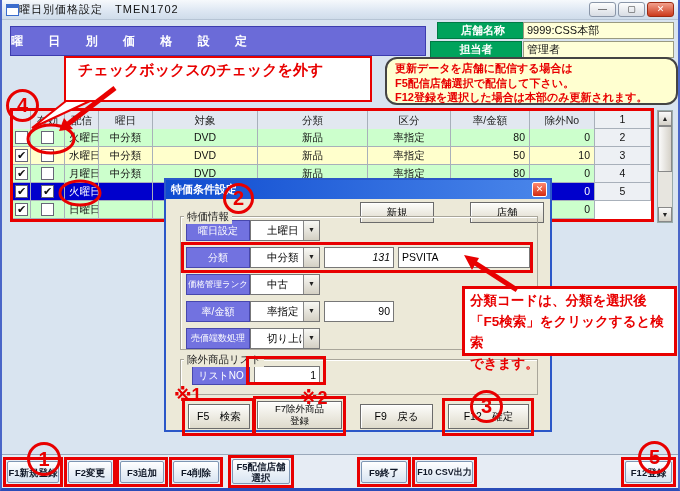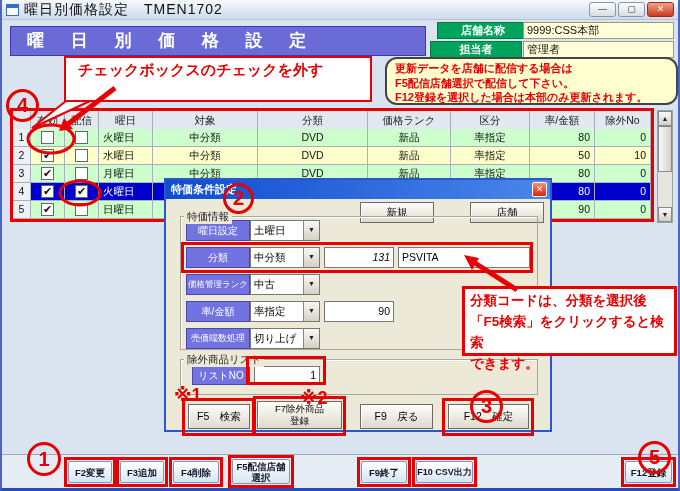--- a/index.html
+++ b/index.html
@@ -4,31 +4,31 @@
 <style>
   * { margin:0; padding:0; box-sizing:border-box; font-family:"Liberation Sans","DejaVu Sans",sans-serif; }
   body { width:680px; height:491px; }
   #win { position:relative; width:680px; height:491px; background:#d9e4f0;
          border-left:2px solid #4a66c8; border-right:2px solid #4a66c8; border-bottom:3px solid #2a4cb8; overflow:hidden; }
   .abs { position:absolute; }
 
   
   #titlebar { left:0; top:0; width:100%; height:20px; background:linear-gradient(#f6f9fc,#dce6f2 60%,#cfdcea);
               border-bottom:1px solid #b6c4d4; display:flex; align-items:center; padding-left:4px; }
-  #titlebar .ttl { font-size:14px; color:#111; margin-left:5px; letter-spacing:1px; }
+  #titlebar .ttl { font-size:11px; color:#111; letter-spacing:1px; }
   .winicon { width:13px; height:12px; background:#fff; border:1px solid #3a6ccd; position:relative; }
   .winicon::before { content:""; position:absolute; left:0; top:0; right:0; height:3px; background:#3a6ccd; }
   .capbtns { position:absolute; right:4px; top:2px; display:flex; gap:2px; }
   .capbtn { width:27px; height:15px; border:1px solid #8a96a8; border-radius:3px;
             background:linear-gradient(#fdfdfd,#d8dde4); font-size:9px; line-height:13px; text-align:center; color:#333; }
   .capbtn.close { background:linear-gradient(#f2a08c,#cc3a1c); color:#fff; border-color:#9c2a12; }
 
   
   #hdrbar { left:8px; top:26px; width:416px; height:30px; background:#6b6bd8; border:1px solid #3c3cae;
-            color:#fff; font-weight:bold; font-size:17px; letter-spacing:11px; line-height:28px; padding-left:16px; }
+            color:#fff; font-weight:bold; font-size:12px; letter-spacing:11px; line-height:28px; padding-left:0; }
   .glabel { background:#00a35c; border:1px solid #007a44; color:#fff; font-size:11px; font-weight:bold;
             text-align:center; line-height:15px; }
   .gvalue { background:#ffffd8; border:1px solid #9a9a80; color:#111; font-size:11px; line-height:14px; padding-left:3px; }
 
   
   #callout-left { left:62px; top:56px; width:308px; height:46px; background:#fff; border:2px solid #e80000;
                   color:#e80000; font-weight:bold; font-size:15px; line-height:21px; padding:1px 0 0 12px; z-index:6; }
   #callout-right { left:383px; top:57px; width:293px; height:48px; background:#ffffd0; border:2px solid #444;
                    border-radius:12px; color:#e80000; font-weight:bold; font-size:11px; line-height:14.5px; padding:2px 0 0 8px; z-index:6; }
   #callout-cat { left:460px; top:286px; width:215px; height:70px; background:#fff; border:3px solid #e80000;
@@ -61,21 +61,21 @@
                color:#fff; font-weight:bold; font-size:11px; line-height:18px; padding-left:5px; }
   #dlg-close { left:366px; top:2px; width:15px; height:15px; background:linear-gradient(#ff8a70,#d22a10);
                border:1px solid #fff; border-radius:2px; color:#fff; font-size:9px; font-weight:bold;
                text-align:center; line-height:13px; }
   .cbtn { background:linear-gradient(#fdfdfb,#dedacb); border:1px solid #6b6b6b; box-shadow:inset 1px 1px 0 #fff;
           font-size:10.5px; color:#000; text-align:center; }
   .grp { border:1px solid #a9a69a; box-shadow:inset 1px 1px 0 #fff; }
   .grplbl { background:#ece9d8; font-size:10.5px; color:#222; padding:0 3px; z-index:2; }
   .flbl { background:#7272e0; border:1px solid #4747ad; color:#fff; text-align:center; }
   .combo { background:#fff; border:1px solid #777; display:flex; }
-  .combo .cval { flex:1; font-size:10.5px; line-height:18px; padding-left:3px; overflow:hidden; white-space:nowrap;border-radius:9px; }
+  .combo .cval { flex:1; font-size:10.5px; line-height:18px; padding-left:16px; overflow:hidden; white-space:nowrap;border-radius:9px; }
   .combo .cbtn2 { width:16px; background:linear-gradient(#f8f8f4,#d4d0c4); border-left:1px solid #888;
                   font-size:7px; text-align:center; line-height:17px; color:#222; }
   .tfield { background:#fff; border:1px solid #777; font-size:10.5px; line-height:18px; padding:0 3px; }
 
   
   .redbox { border:3px solid #e80000; background:transparent; z-index:25; }
   .marker { border:3px solid #e80000; border-radius:50%; color:#e80000; font-weight:bold; font-size:20px;
             display:flex; align-items:center; justify-content:center; background:transparent; z-index:40; }
   .kome { color:#e80000; font-weight:bold; font-size:18px; z-index:40; }
 
@@ -117,21 +117,20 @@
     <div>F12登録を選択した場合は本部のみ更新されます。</div>
   </div>
 
   <div id="grid" class="abs">
     <div class="hc"></div>
     <div class="hc">有効</div>
     <div class="hc">配信</div>
     <div class="hc">曜日</div>
     <div class="hc">対象</div>
     <div class="hc">分類</div>
-    <div class="hc">価格ランク</div>
     <div class="hc">区分</div>
     <div class="hc">率/金額</div>
     <div class="hc">除外No</div>
 
     <div class="cell num">1</div>
     <div class="cell rg cbwrap">
         <span class="cb"></span>
       </div>
     <div class="cell rg cbwrap">
         <span class="cb"></span>
@@ -281,20 +280,23 @@
 
   <div class="marker abs" style="left:4px;top:89px;width:33px;height:33px;">4</div>
   <div class="marker abs" style="left:221px;top:183px;width:31px;height:31px;">2</div>
   <div class="marker abs" style="left:468px;top:390px;width:33px;height:33px;">3</div>
   <div class="marker abs" style="left:25px;top:442px;width:34px;height:34px;">1</div>
   <div class="marker abs" style="left:636px;top:441px;width:33px;height:33px;">5</div>
   <div class="kome abs" style="left:172px;top:384px;">※1</div>
   <div class="kome abs" style="left:298px;top:387px;">※2</div>
 
   <div id="fbar" class="abs"></div>
+  <div class="fkwrap abs" style="left:1px;top:457px;width:60px;height:30px;">
+    <button class="fkey">F1新規登録</button>
+    </div>
   <div class="fkwrap abs" style="left:62px;top:457px;width:52px;height:30px;">
     <button class="fkey">F2変更</button>
     </div>
   <div class="fkwrap abs" style="left:114px;top:457px;width:52px;height:30px;">
     <button class="fkey">F3追加</button>
     </div>
   <div class="fkwrap abs" style="left:167px;top:457px;width:54px;height:30px;">
     <button class="fkey">F4削除</button>
     </div>
   <div class="fkwrap abs" style="left:226px;top:455px;width:66px;height:33px;">

